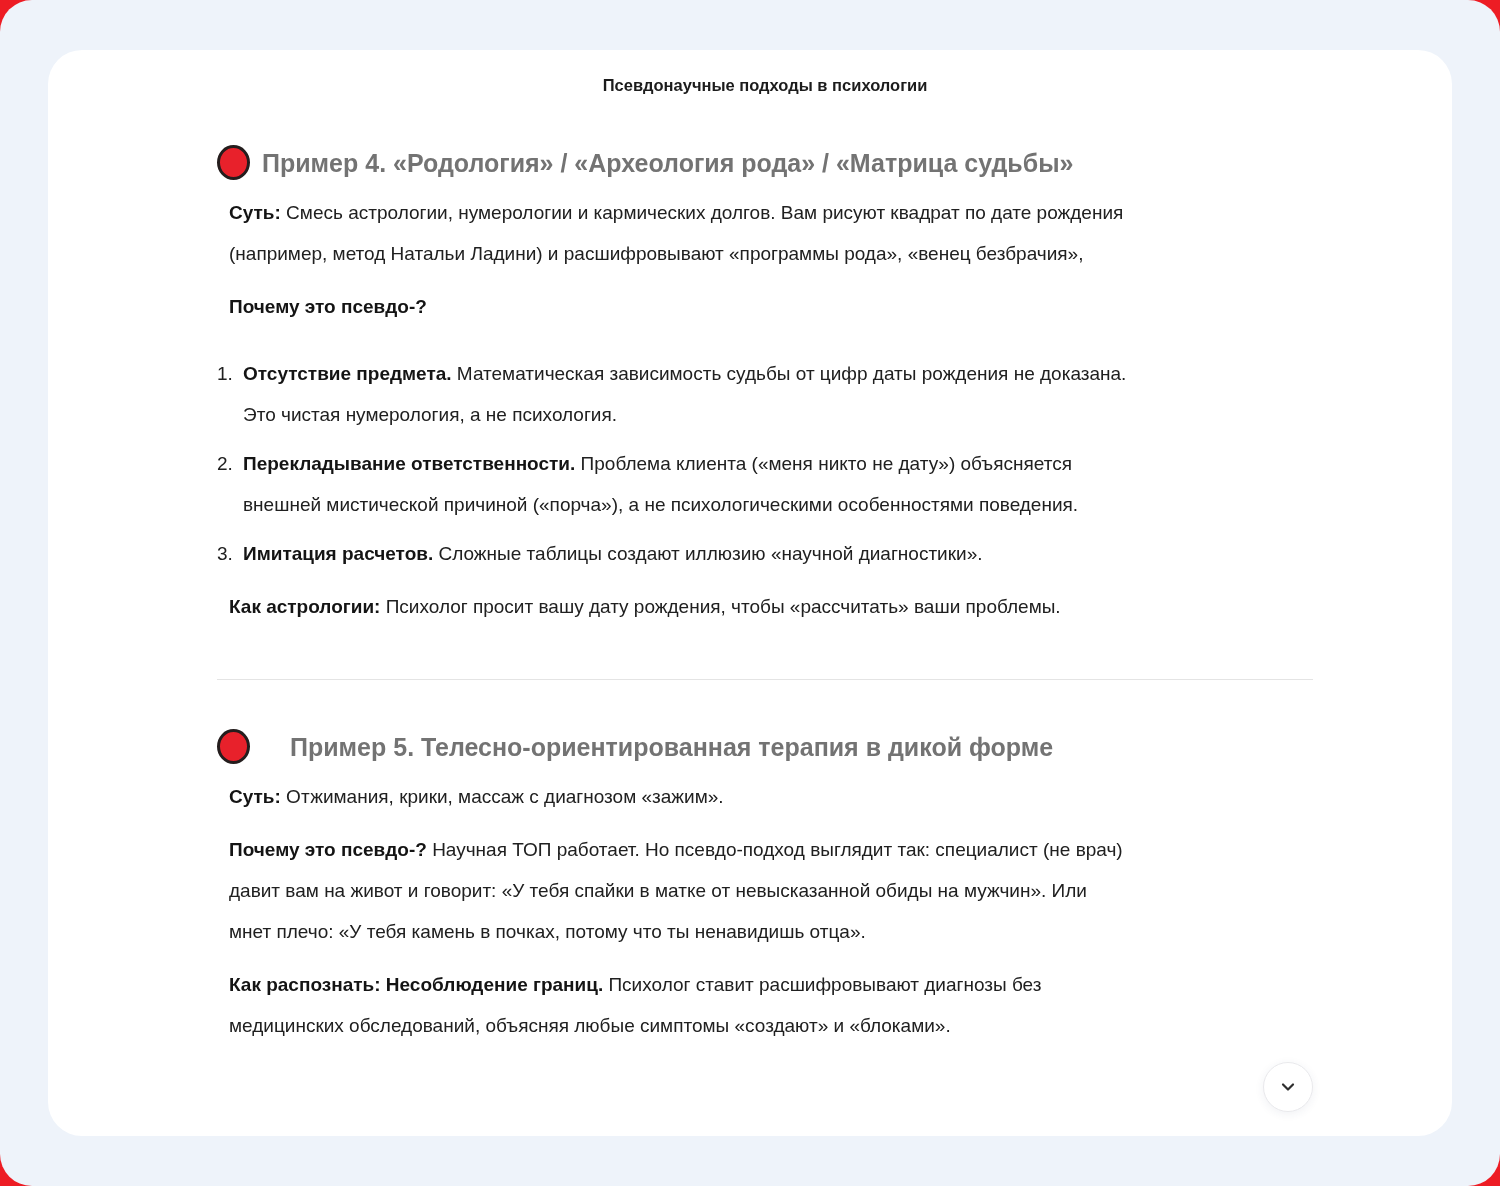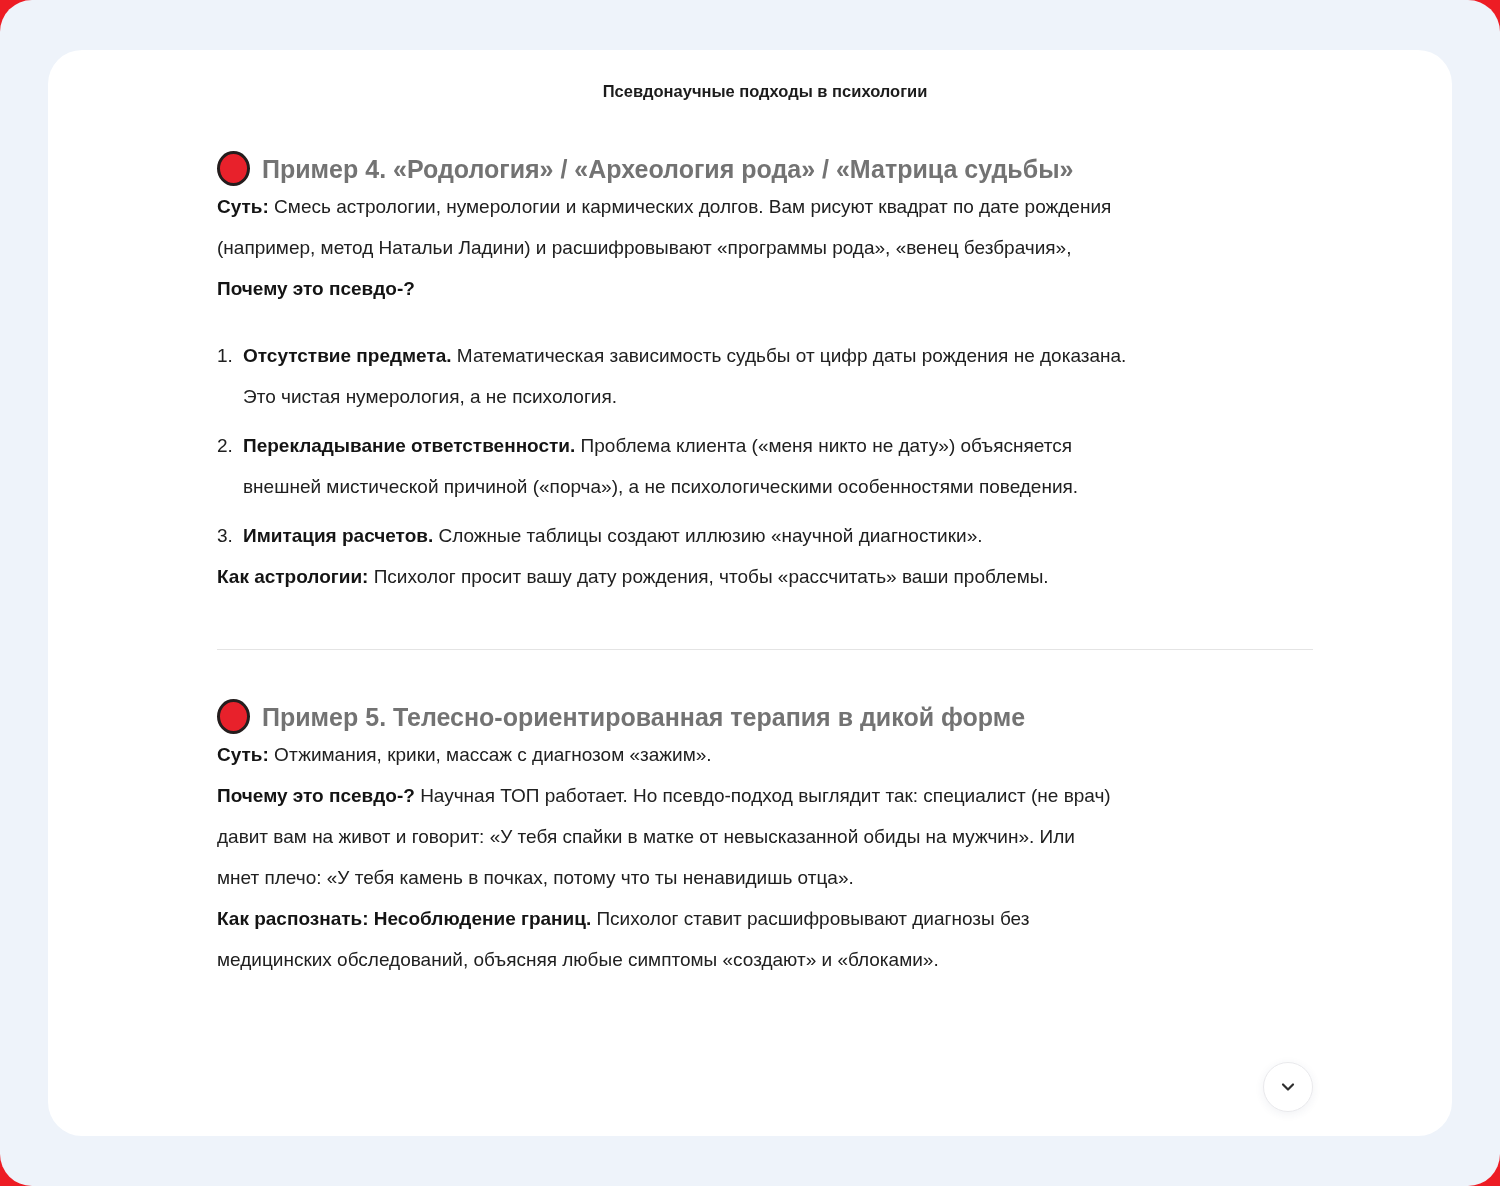--- a/index.html
+++ b/index.html
@@ -19,21 +19,21 @@
   .card{
     position:absolute;
     left:48px;top:50px;
     width:1404px;height:1086px;
     background:#ffffff;
     border-radius:34px;
     overflow:hidden;
   }
   .content{
     margin-left:169px;      
-    padding-top:30px;
+    padding-top:24px;
     width:1096px;
     color:#202020;
   }
   .doc-title{
     text-align:center;
     font-weight:bold;
     font-size:16.5px;
     line-height:22px;
     color:#1c1c1c;
     white-space:nowrap;
@@ -42,32 +42,32 @@
     margin:0;
     font-size:25px;
     line-height:34px;
     font-weight:bold;
     color:#737373;
     white-space:nowrap;
     display:flex;
     align-items:center;
   }
   h2.h-ex4{margin-top:49px;}
-  h2.h-ex5{margin-top:49px;}
+  h2.h-ex5{margin-top:49px;gap:28px;}
   .dot{
     display:inline-block;
     width:27px;height:29px;
     background:#e8212b;
     border:3px solid #241d1d;
     border-radius:50%;
     margin-right:12px;
     flex:0 0 auto;
   }
   p.para{
-    margin:0;
+    margin:12px;
     font-size:19px;
     line-height:41px;
   }
   .ln{display:block;white-space:pre;}
   b{font-weight:bold;color:#141414;}
   .p-sut4{margin-top:30px;}
   .p-why4{margin-top:20px;font-weight:bold;color:#141414;}
   .olist{margin-top:26px;}
   .oli{
     position:relative;

